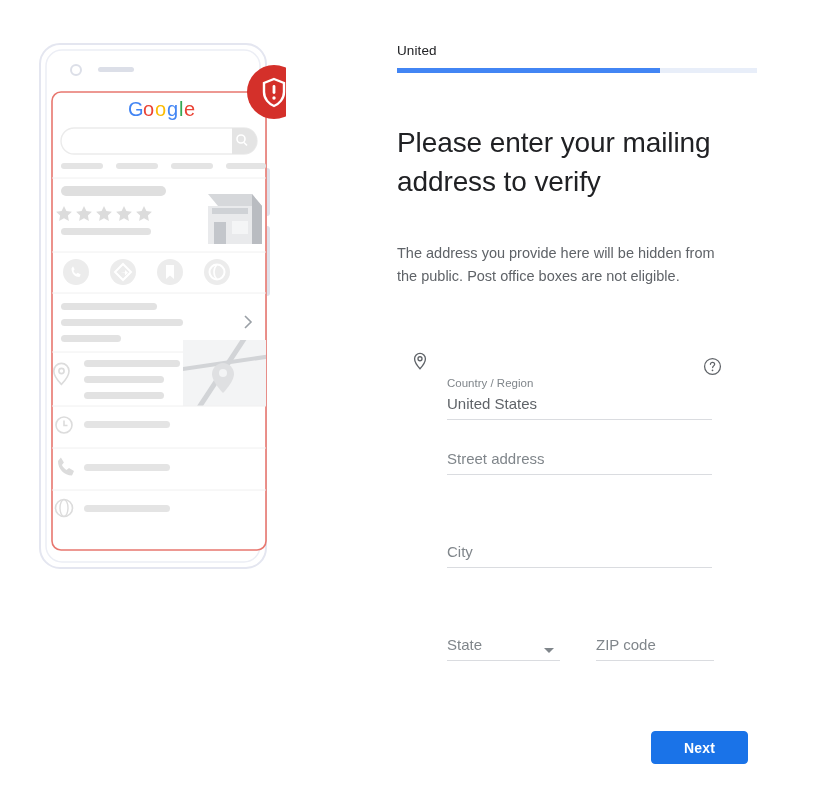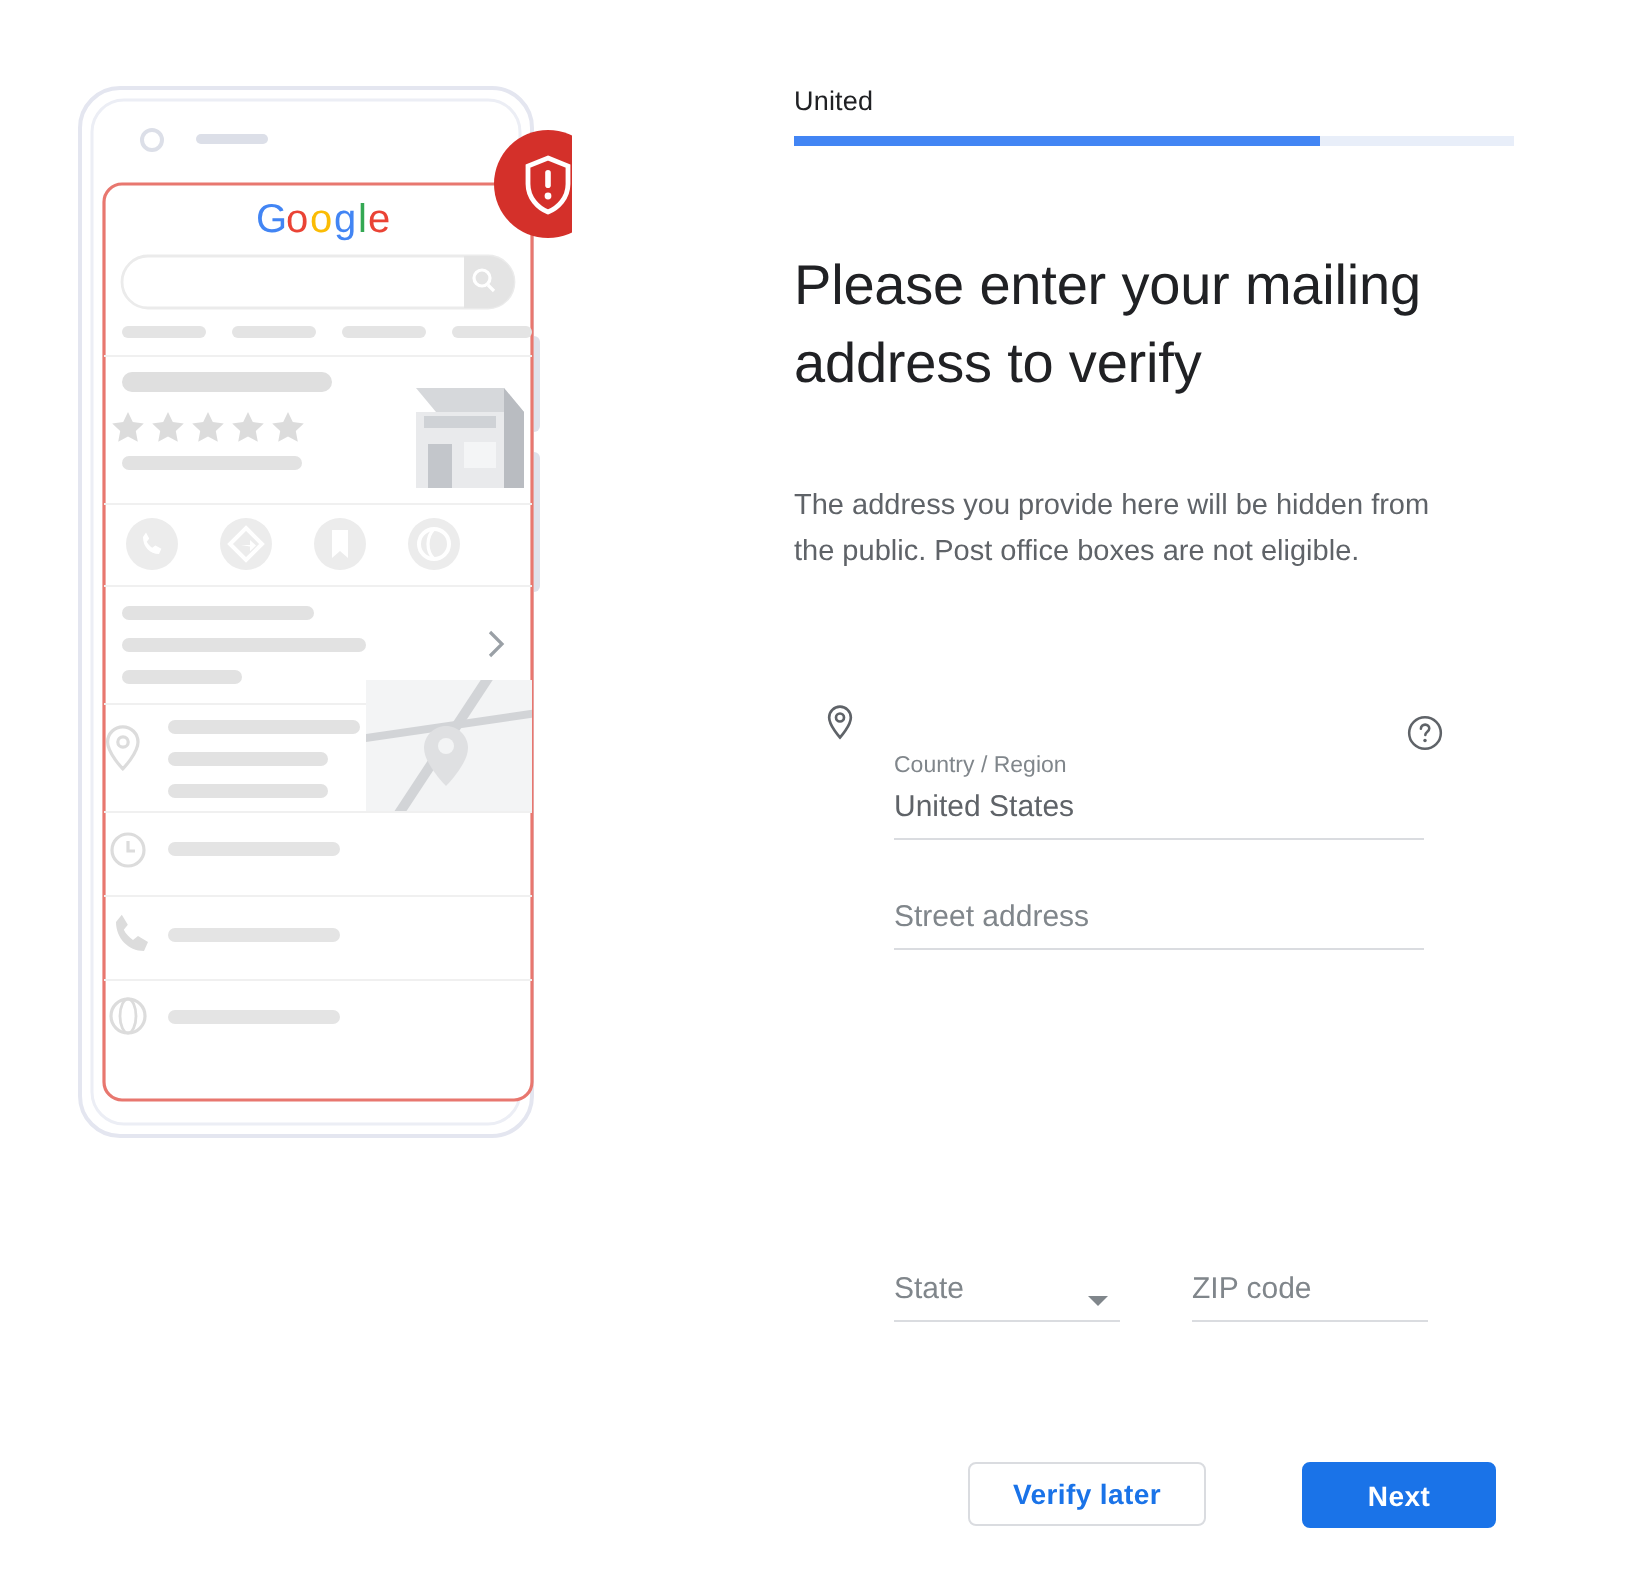--- a/index.html
+++ b/index.html
@@ -333,27 +333,30 @@
     <circle cx="12" cy="12" r="10" stroke="currentColor" stroke-width="1.6"></circle>
     <path d="M9.4 9.3c0-1.5 1.2-2.6 2.7-2.6s2.6 1.1 2.6 2.5c0 1.9-2.5 2.1-2.5 4.1" stroke="currentColor" stroke-width="1.6" stroke-linecap="round"></path>
     <circle cx="12" cy="16.8" r="1.1" fill="currentColor"></circle>
   </svg>
 
   <div class="field" id="field-street">
     <span class="f-placeholder">Street address</span>
     <div class="f-underline"></div>
   </div>
 
+  <div class="field" id="field-city">
+    <span class="f-placeholder">City</span>
+    <div class="f-underline"></div>
+  </div>
 
   <div class="field" id="field-state">
     <span class="f-placeholder">State</span>
     <span class="caret-icon"></span>
     <div class="f-underline"></div>
   </div>
 
   <div class="field" id="field-zip">
     <span class="f-placeholder">ZIP code</span>
     <div class="f-underline"></div>
   </div>
 
-  <div class="btn" id="btn-verify-later" style="color: rgb(26, 115, 232);">Verify later</div>
   <div class="btn" id="btn-next" style="background: rgb(26, 115, 232); border-color: rgb(26, 115, 232);">Next</div>
 </div>
 
 </body></html>

